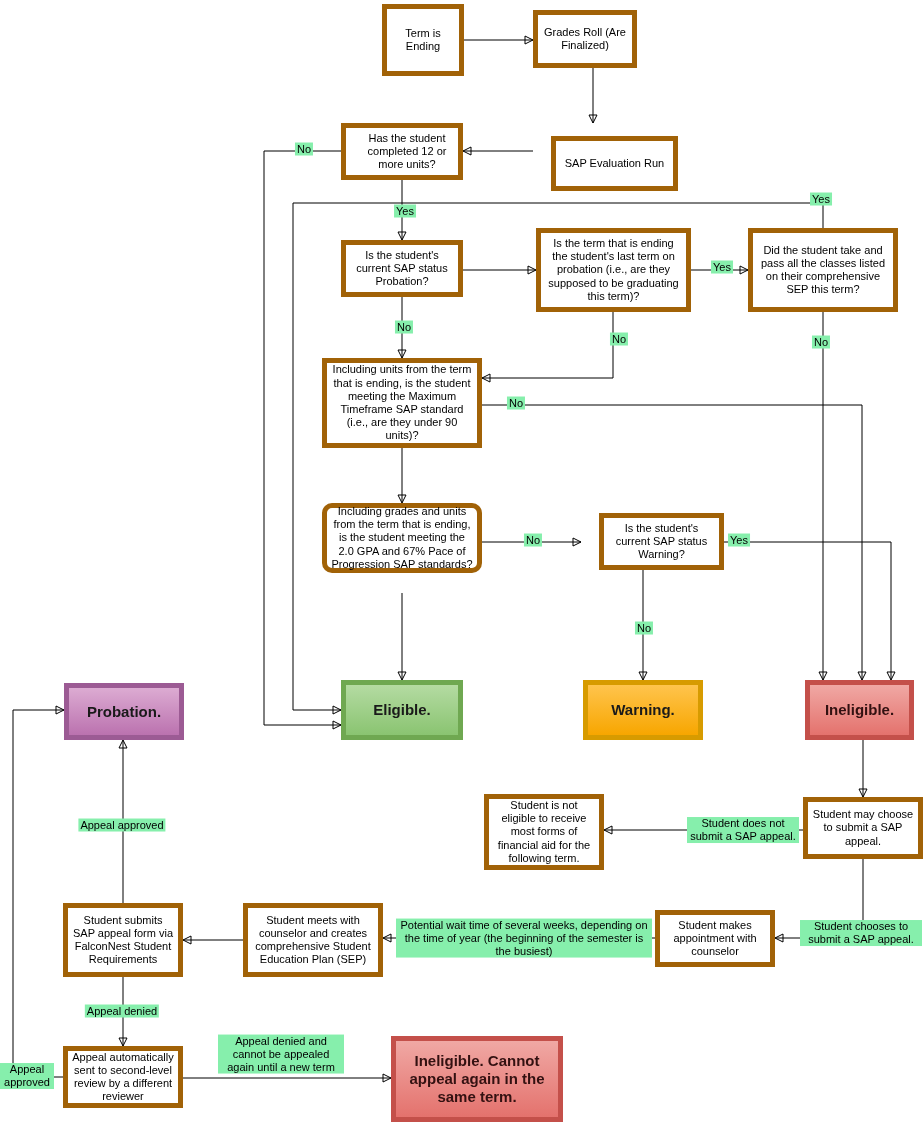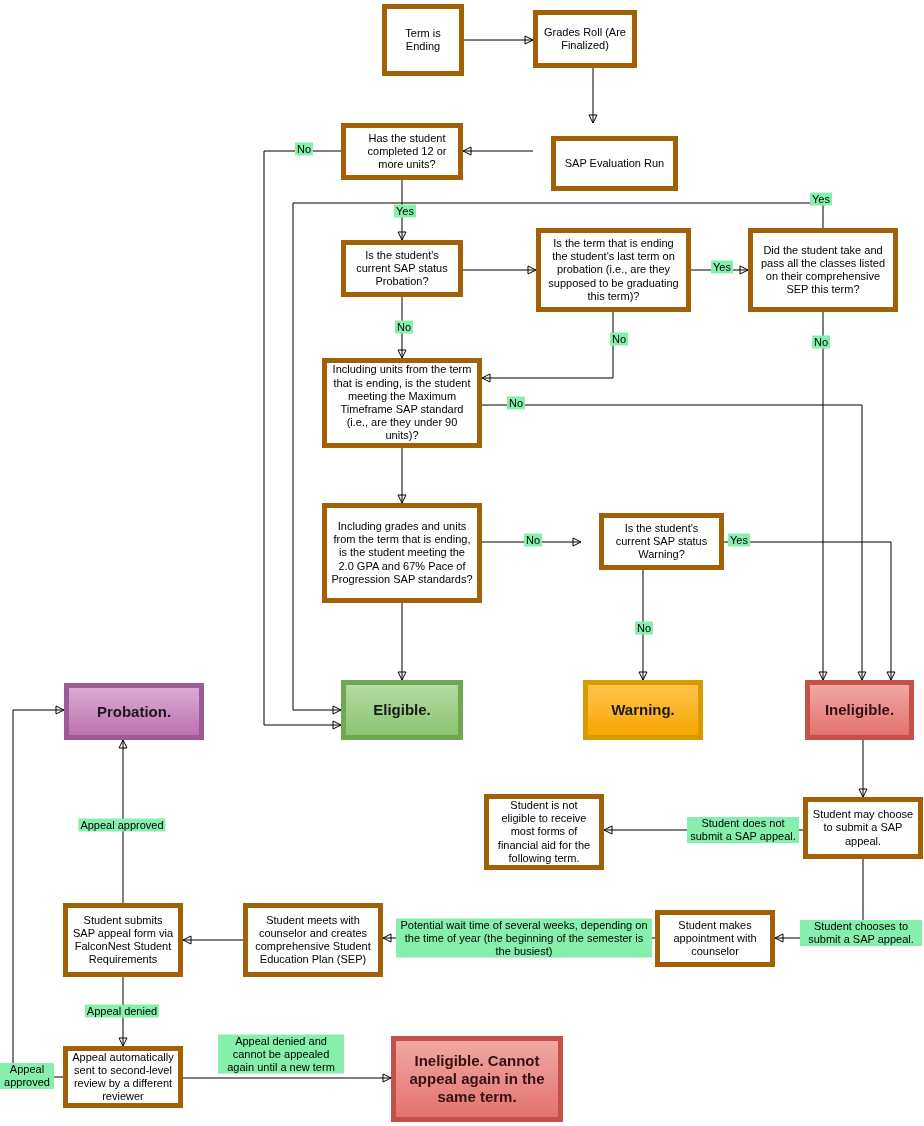--- a/index.html
+++ b/index.html
@@ -65,24 +65,24 @@
   </svg>
 
   <div class="node" style="left:382px;top:4px;width:82px;height:72px;">Term is Ending</div>
   <div class="node" style="left:533px;top:10px;width:104px;height:58px;">Grades Roll (Are Finalized)</div>
   <div class="node" style="left:533px;top:136px;width:127px;height:55px;margin-left:18px;">SAP Evaluation Run</div>
   <div class="node" style="left:341px;top:123px;width:122px;height:57px;padding-left:14px;">Has the student completed 12 or more units?</div>
   <div class="node" style="left:341px;top:240px;width:122px;height:57px;">Is the student's current SAP status Probation?</div>
   <div class="node" style="left:536px;top:228px;width:155px;height:84px;">Is the term that is ending the student's last term on probation (i.e., are they supposed to be graduating this term)?</div>
   <div class="node" style="left:748px;top:228px;width:150px;height:84px;">Did the student take and pass all the classes listed on their comprehensive SEP this term?</div>
   <div class="node" style="left:322px;top:358px;width:160px;height:90px;">Including units from the term that is ending, is the student meeting the Maximum Timeframe SAP standard (i.e., are they under 90 units)?</div>
-  <div class="node" style="left:322px;top:503px;width:160px;height:100px;">Including grades and units from the term that is ending, is the student meeting the 2.0 GPA and 67% Pace of Progression SAP standards?</div>
+  <div class="node" style="left:322px;top:503px;width:160px;height:70px;border-radius:10px;">Including grades and units from the term that is ending, is the student meeting the 2.0 GPA and 67% Pace of Progression SAP standards?</div>
   <div class="node" style="left:599px;top:513px;width:125px;height:57px;">Is the student's current SAP status Warning?</div>
 
-  <div class="node status n-probation" style="left:64px;top:683px;width:140px;height:57px;">Probation.</div>
+  <div class="node status n-probation" style="left:64px;top:683px;width:120px;height:57px;">Probation.</div>
   <div class="node status n-eligible" style="left:341px;top:680px;width:122px;height:60px;">Eligible.</div>
   <div class="node status n-warning" style="left:583px;top:680px;width:120px;height:60px;">Warning.</div>
   <div class="node status n-ineligible" style="left:805px;top:680px;width:109px;height:60px;">Ineligible.</div>
 
   <div class="node" style="left:803px;top:797px;width:120px;height:62px;">Student may choose to submit a SAP appeal.</div>
   <div class="node" style="left:484px;top:794px;width:120px;height:76px;">Student is not eligible to receive most forms of financial aid for the following term.</div>
   <div class="node" style="left:655px;top:910px;width:120px;height:57px;">Student makes appointment with counselor</div>
   <div class="node" style="left:243px;top:903px;width:140px;height:74px;">Student meets with counselor and creates comprehensive Student Education Plan (SEP)</div>
   <div class="node" style="left:63px;top:903px;width:120px;height:74px;">Student submits SAP appeal form via FalconNest Student Requirements</div>
   <div class="node status n-ineligible" style="left:391px;top:1036px;width:172px;height:86px;">Ineligible. Cannot appeal again in the same term.</div>

